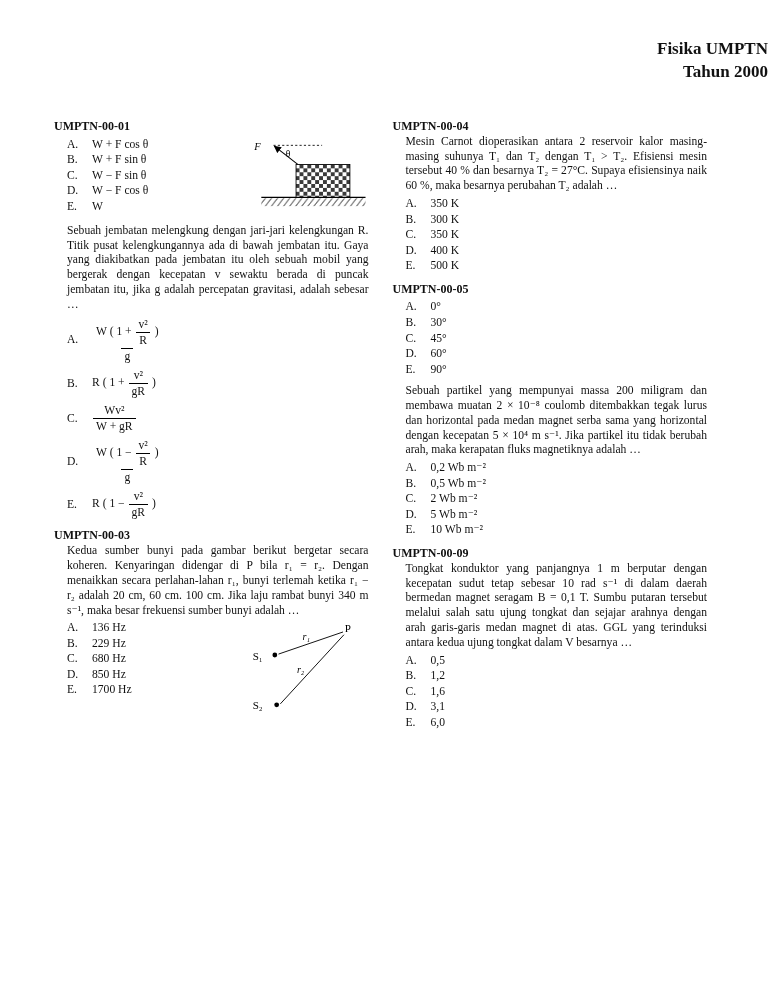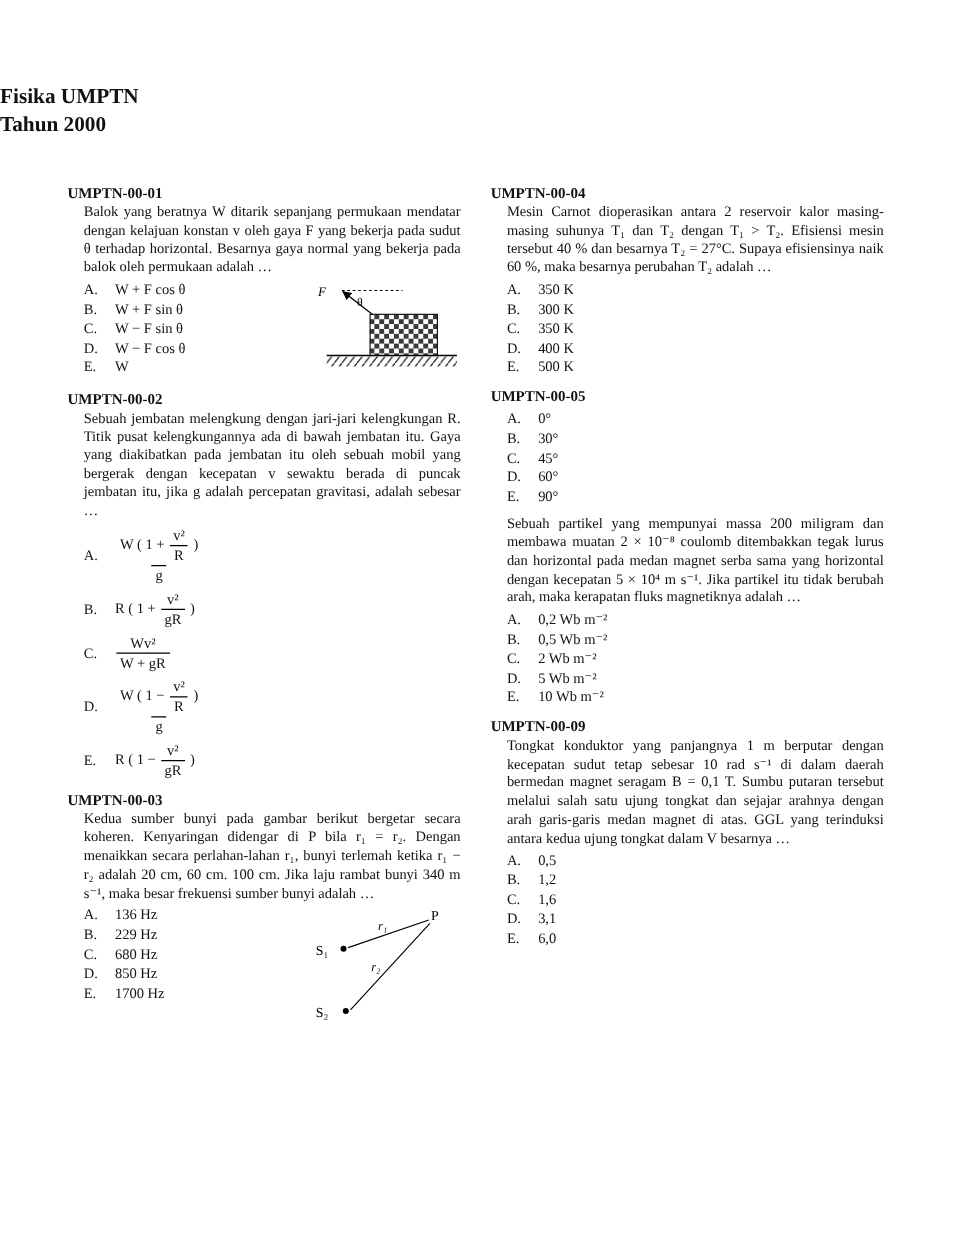--- a/index.html
+++ b/index.html
@@ -9,21 +9,21 @@
   .page {
     width: 768px;
     height: 994px;
     margin: 0 auto;
     background: #ffffff;
     color: #111;
     font-family: "Liberation Serif", "DejaVu Serif", serif;
     overflow: hidden;
   }
 
-  .page-header { text-align: left; padding-top: 66px; }
+  .page-header { text-align: right; padding-top: 38px; }
   .page-title, .page-subtitle {
     font-size: 17px; font-weight: bold; line-height: 1.35; margin: 0;
   }
 
   .columns { display: flex; gap: 24px; padding: 34px 61px 0 54px; }
   .col { flex: 1; min-width: 0; }
 
   .question { margin-bottom: 7px; }
   .q-id { font-weight: bold; font-size: 12px; line-height: 1.4; }
   .q-body { margin-left: 13px; font-size: 11.6px; line-height: 1.28; text-align: justify; }
@@ -50,21 +50,20 @@
 
 <div class="page">
   <header class="page-header">
     <h1 class="page-title">Fisika UMPTN</h1>
     <h2 class="page-subtitle">Tahun 2000</h2>
   </header>
   <div class="columns">
     <div class="col" id="col-left">
         <div class="question">
           <div class="q-id">UMPTN-00-01</div>
-          <div class="q-body">Balok yang beratnya W ditarik sepanjang permukaan mendatar dengan kelajuan konstan v oleh gaya F yang bekerja pada sudut θ terhadap horizontal. Besarnya gaya normal yang bekerja pada balok oleh permukaan adalah …</div>
           <div class="q-opts">
             <div class="diagram diagram-block">
               <svg width="132" height="82" viewBox="0 0 152 94">
                 <defs>
                   <pattern id="checker" width="9" height="9" patternUnits="userSpaceOnUse">
                     <rect width="9" height="9" fill="#ffffff"></rect>
                     <rect width="4.5" height="4.5" fill="#3a3a3a"></rect>
                     <rect x="4.5" y="4.5" width="4.5" height="4.5" fill="#3a3a3a"></rect>
                   </pattern>
                   <pattern id="hatch" width="7" height="9" patternUnits="userSpaceOnUse">
@@ -99,21 +98,20 @@
               <span class="opt-label">D.</span>
               <span class="opt-text">W − F cos θ</span>
             </div>
             <div class="opt">
               <span class="opt-label">E.</span>
               <span class="opt-text">W</span>
             </div>
           </div>
         </div>
         <div class="question">
-          <div class="q-id">UMPTN-00-02</div>
           <div class="q-body">Sebuah jembatan melengkung dengan jari-jari kelengkungan R. Titik pusat kelengkungannya ada di bawah jembatan itu. Gaya yang diakibatkan pada jembatan itu oleh sebuah mobil yang bergerak dengan kecepatan v sewaktu berada di puncak jembatan itu, jika g adalah percepatan gravitasi, adalah sebesar …</div>
           <div class="q-opts">
             <div class="opt opt-math">
               <span class="opt-label">A.</span>
               <span class="opt-text"><span class="frac">
                   <span class="fr-num">W ( 1 + <span class="frac">
                       <span class="fr-num">v²</span>
                       <span class="fr-den">R</span>
                     </span> )</span>
                   <span class="fr-den">g</span>

